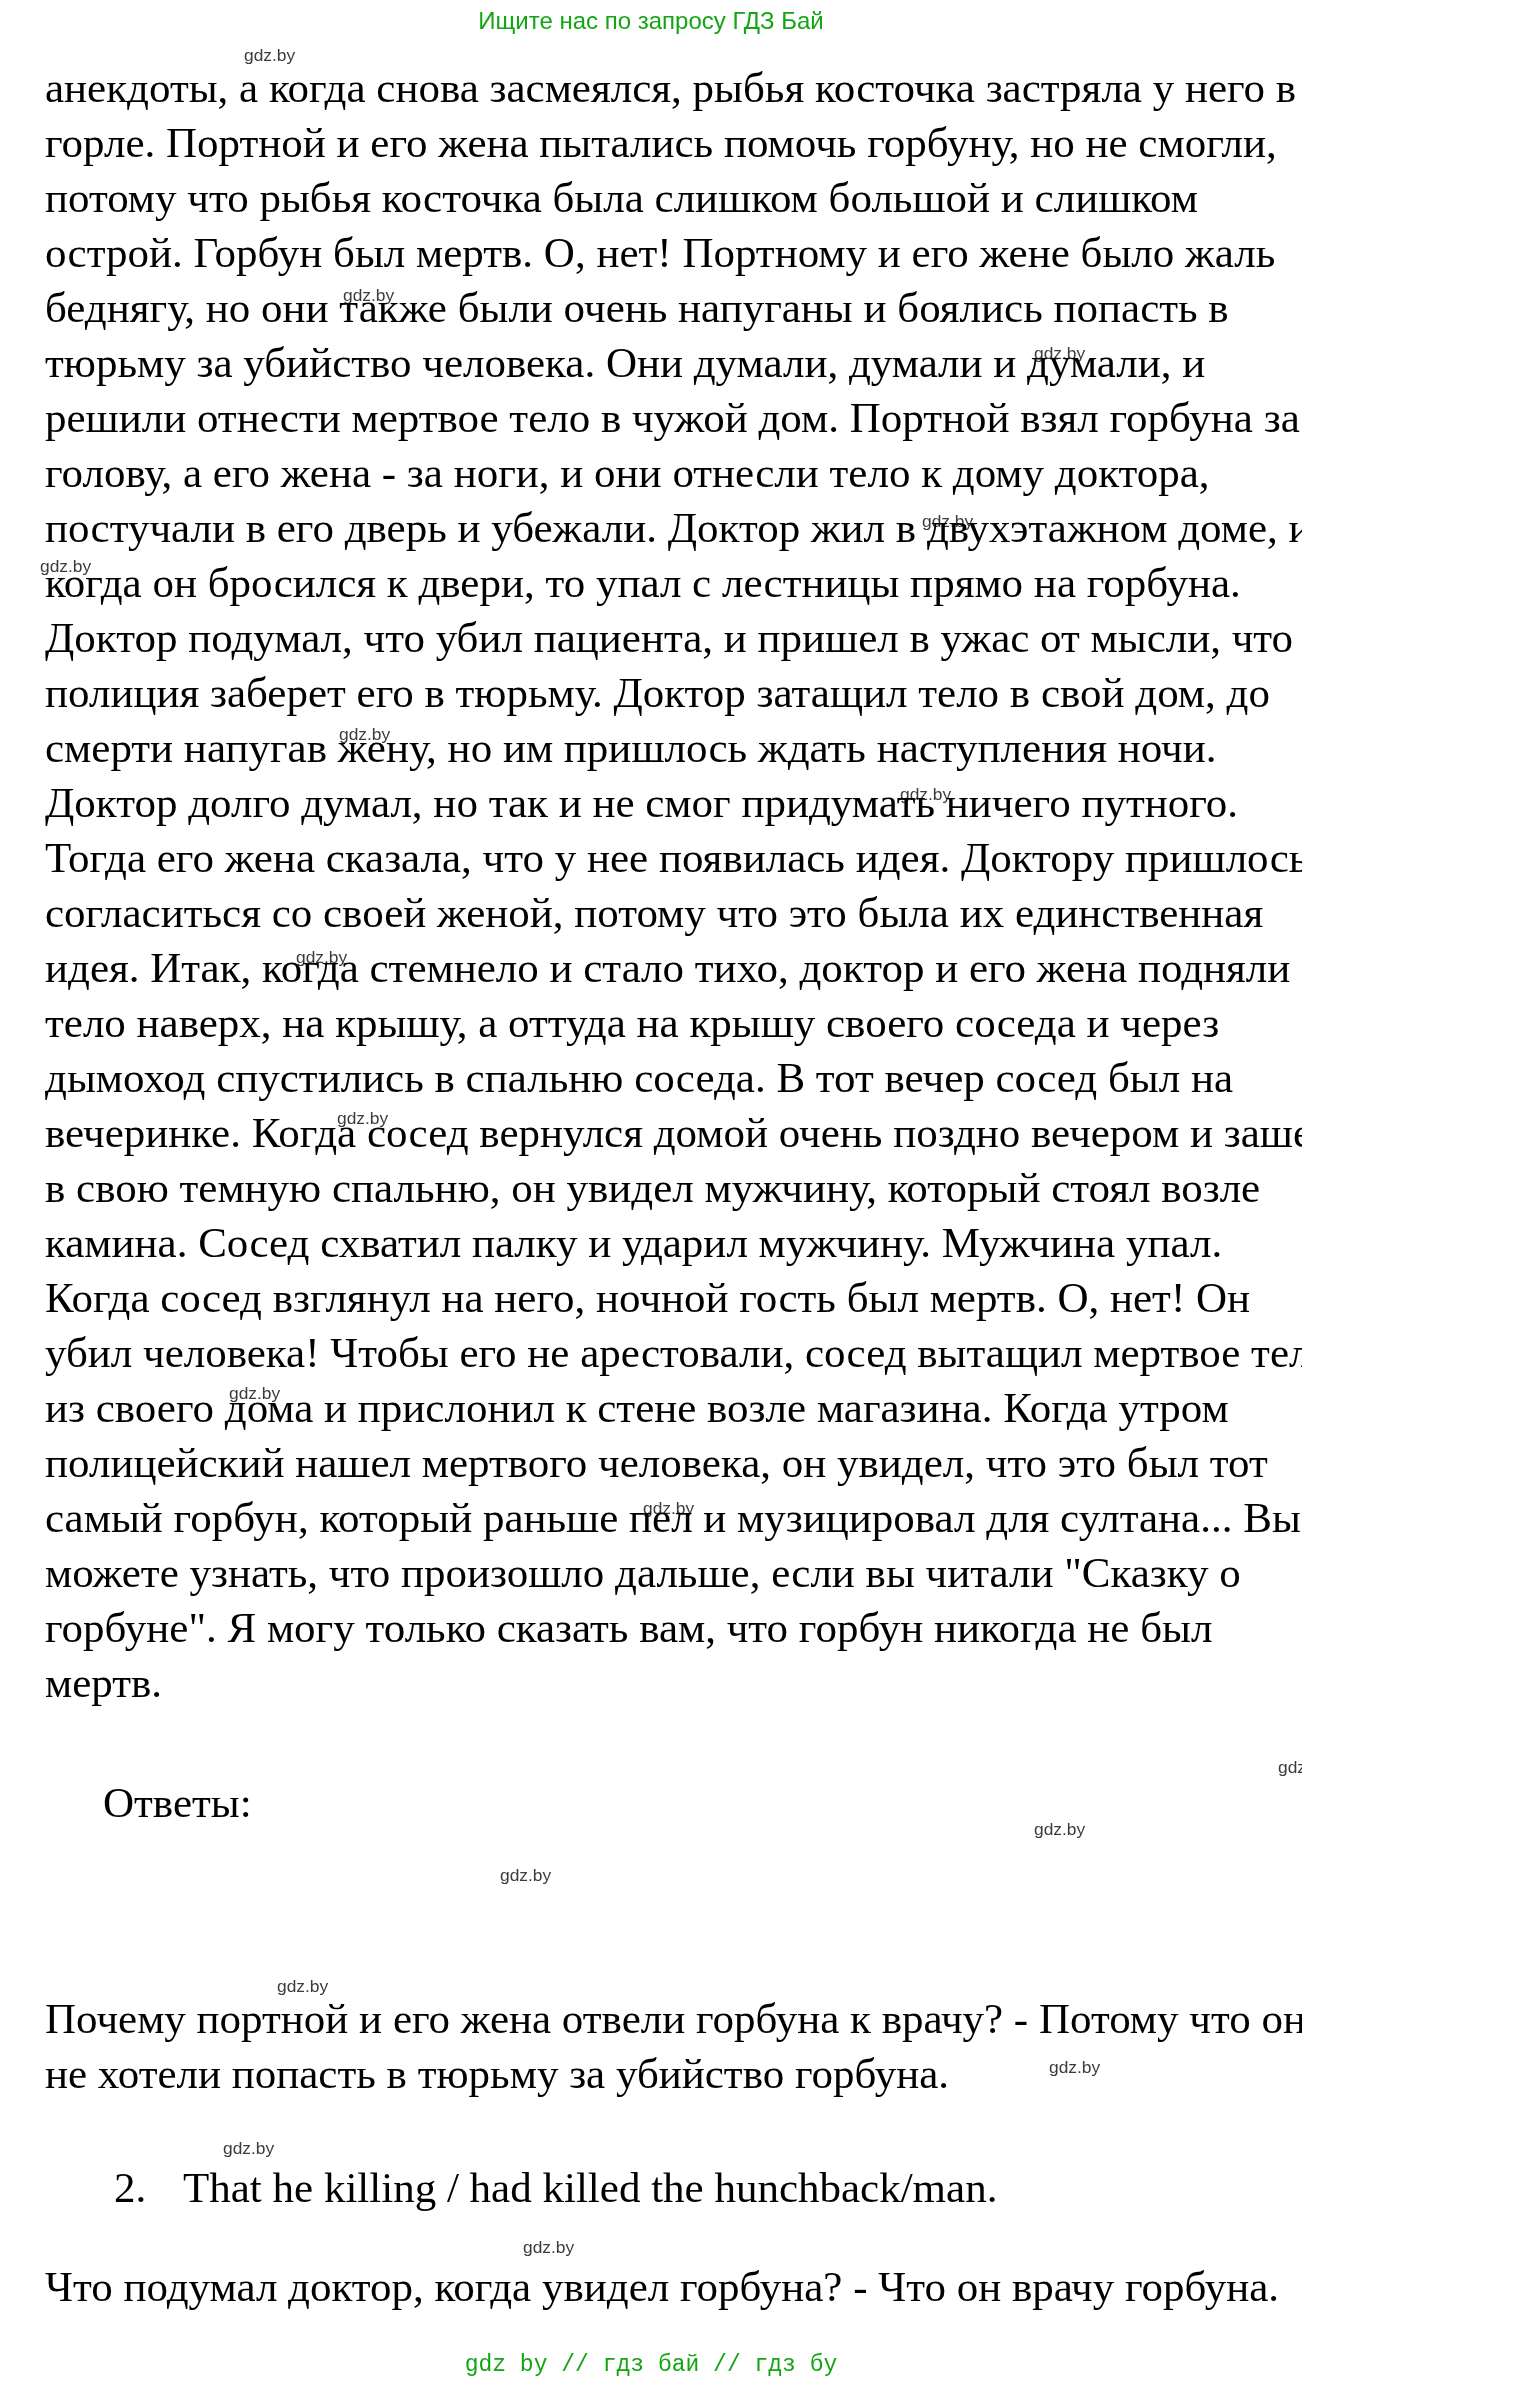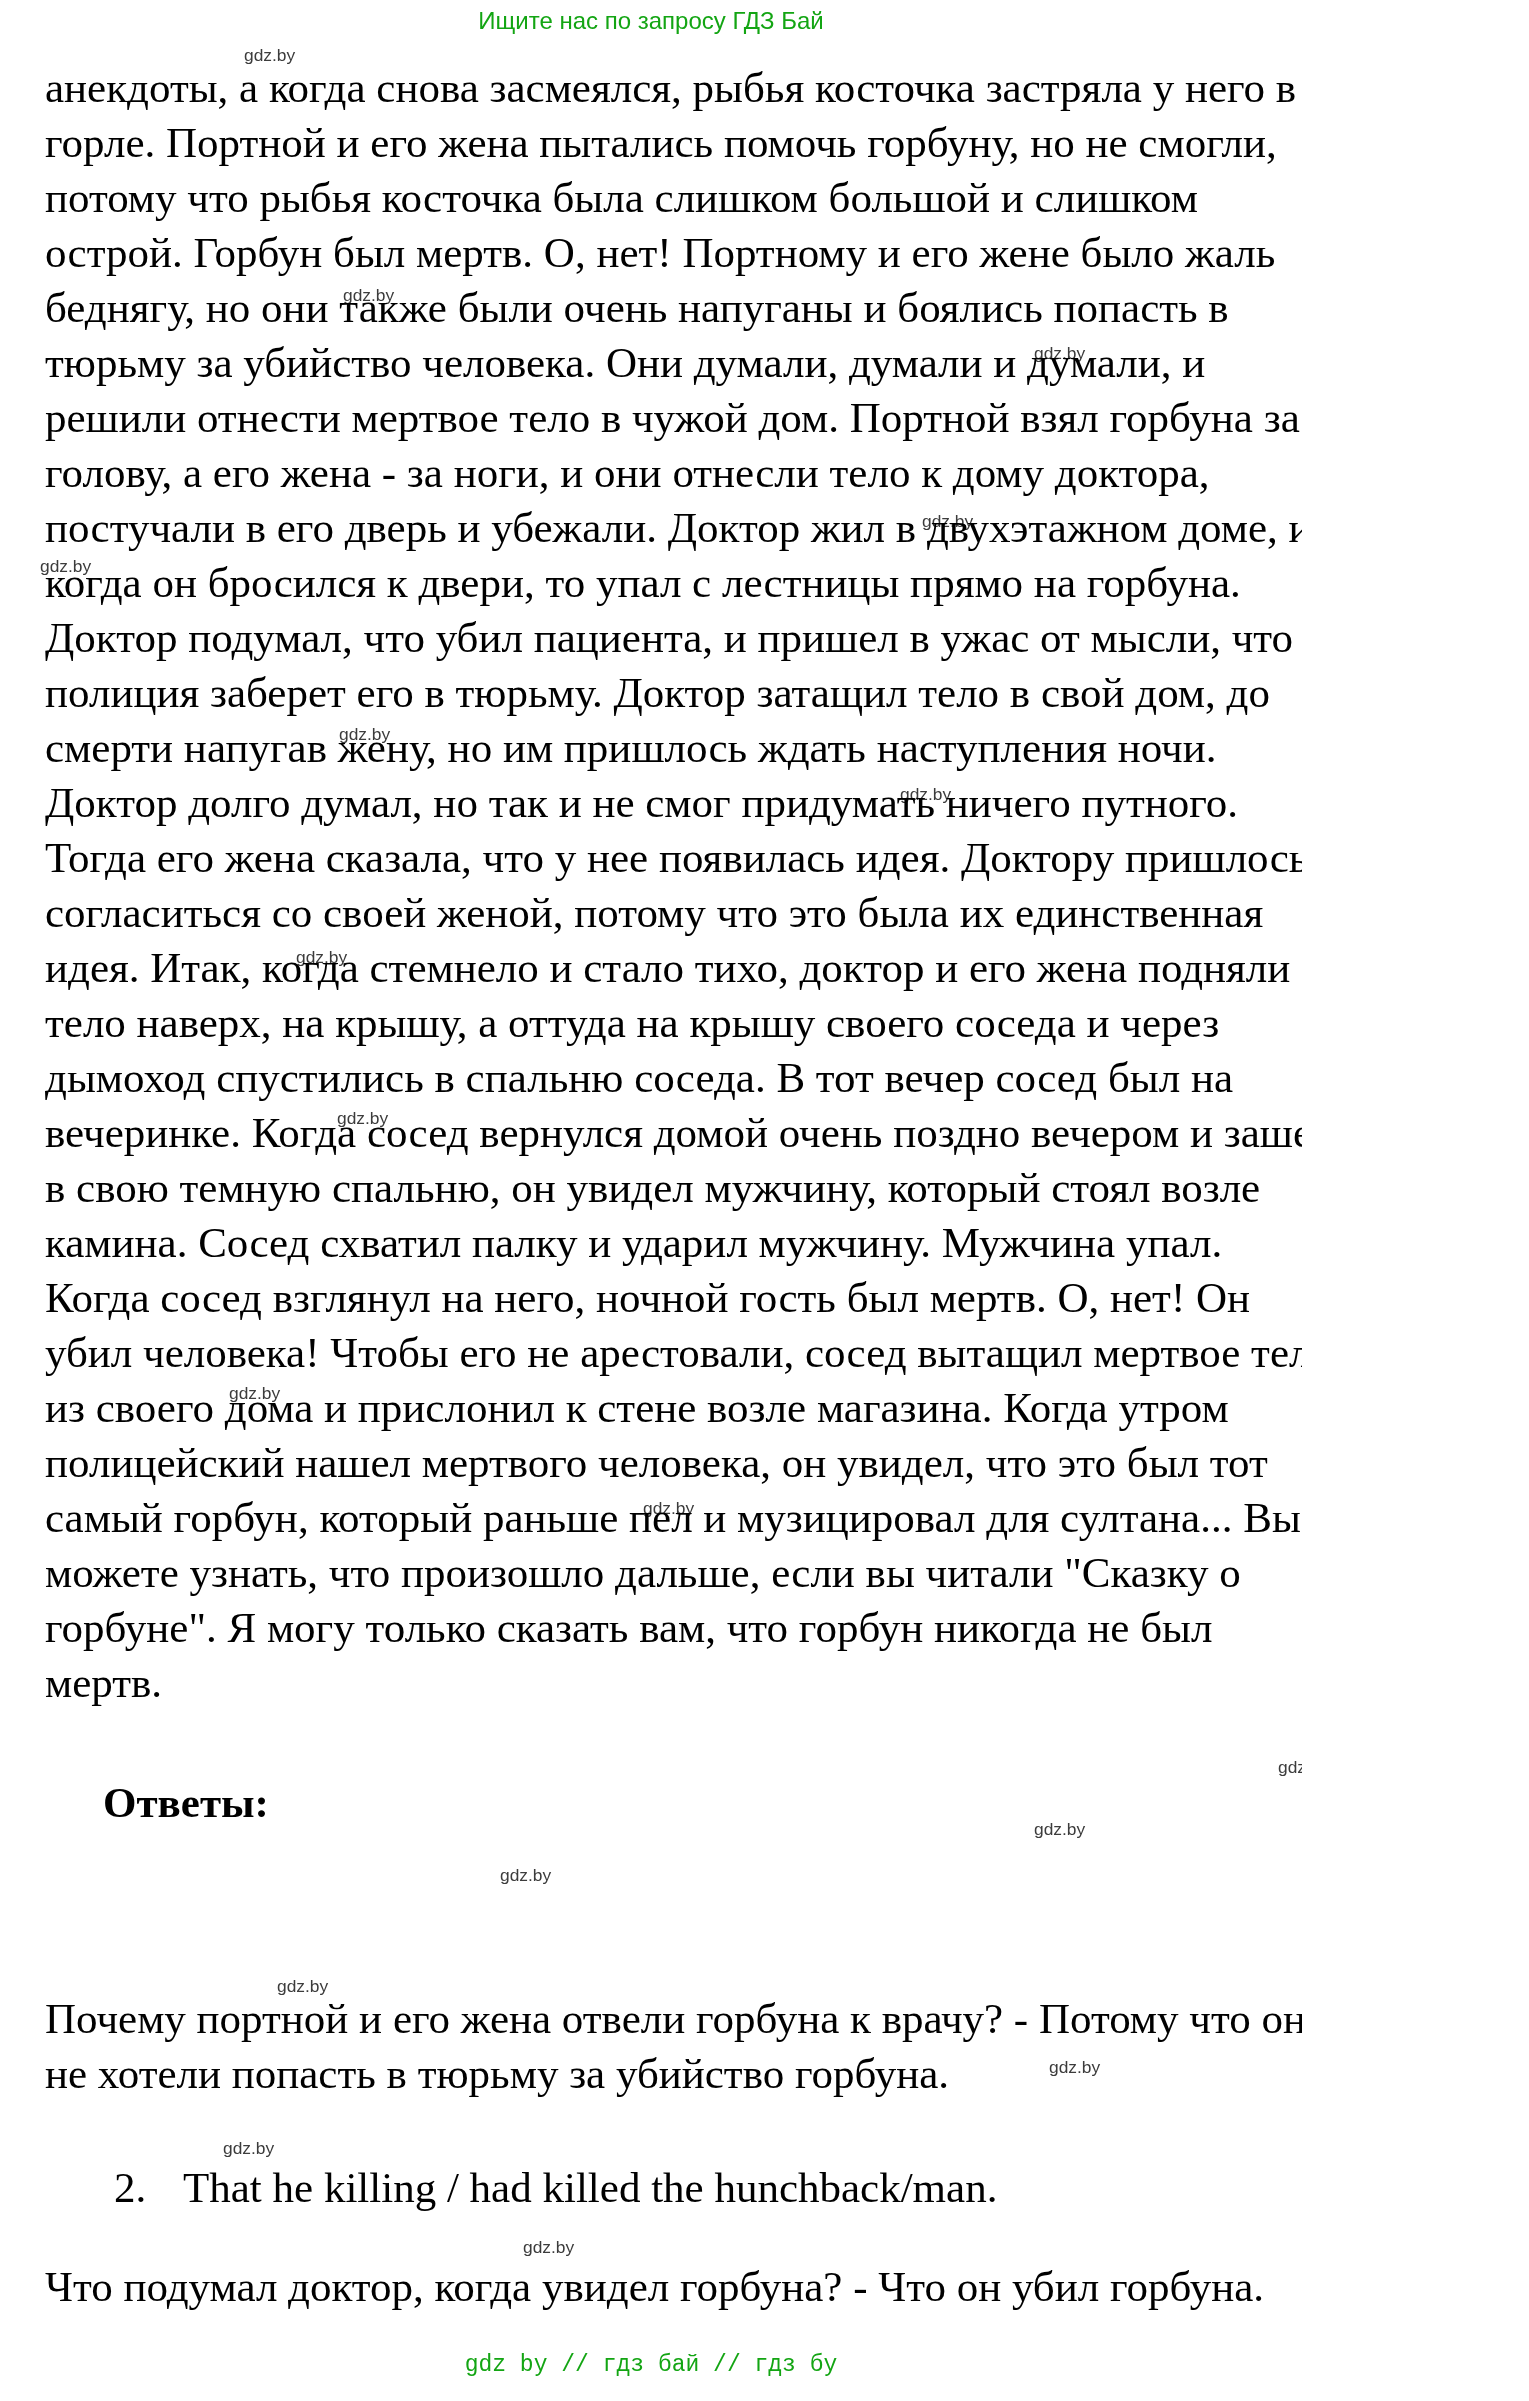--- a/index.html
+++ b/index.html
@@ -52,21 +52,21 @@
     width:1464px;
     font-size:43px;
     line-height:55px;
   }
   .lines{white-space:pre;}
   .answers-heading{
     position:absolute;
     top:1778px;
     left:103px;
     font-size:43px;
-    font-weight:bold;
+    font-weight:normal;
   }
   .answer-row{
     position:absolute;
     left:114px;
     font-size:43px;
     line-height:55px;
     white-space:nowrap;
   }
   .answer-row .num{
     display:inline-block;
@@ -143,18 +143,18 @@
 мертв.</div>
 
   <div class="answers-heading">Ответы:</div>
 
   <div class="ru lines" style="top:1991px">Почему портной и его жена отвели горбуна к врачу? - Потому что они
 не хотели попасть в тюрьму за убийство горбуна.</div>
 
   <div class="answer-row" style="top:2160px">
     <span class="num">2.</span><span class="lines">That he killing / had killed the hunchback/man.</span>
   </div>
-  <div class="ru lines" style="top:2259px">Что подумал доктор, когда увидел горбуна? - Что он убил горбуна.</div>
+  <div class="ru lines" style="top:2259px">Что подумал доктор, когда увидел горбуна? - Что он врачу горбуна.</div>
 
   <div class="footer">gdz by  //  гдз бай  //  гдз бу</div>
 
 </div>
 
 
 </body></html>

